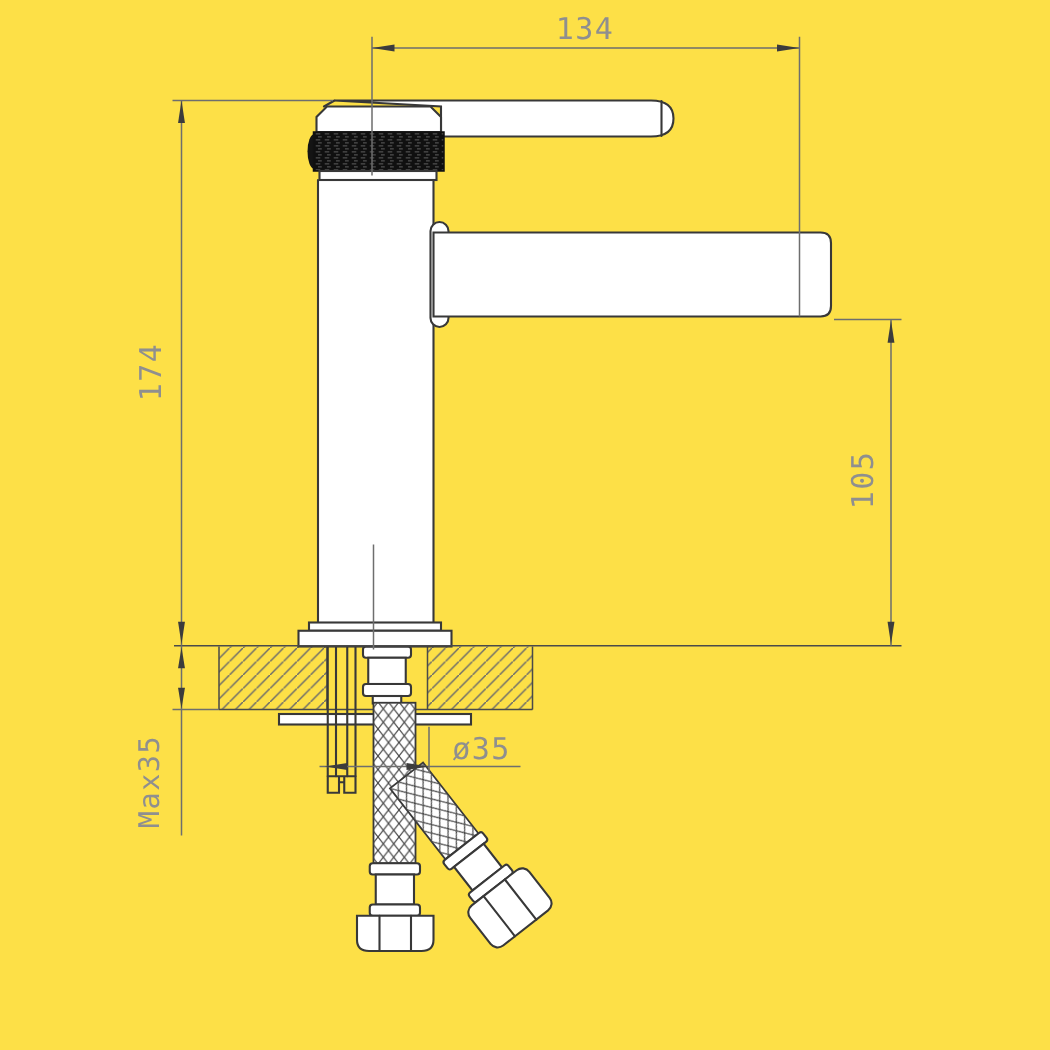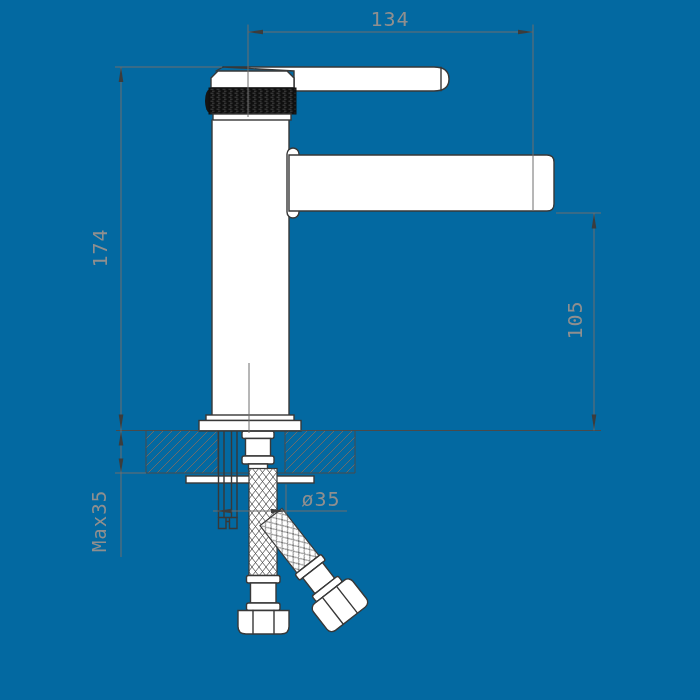--- a/index.html
+++ b/index.html
@@ -1,17 +1,17 @@
 <!DOCTYPE html>
 <html><head>
 <meta charset="utf-8">
 <style>
   html,body{margin:0;padding:0;background:#ffffff;}
   #canvas{
-    width:700px;height:700px;background:#0369a1;position:relative;overflow:hidden;
+    width:700px;height:700px;background:#fde047;position:relative;overflow:hidden;
     font-family:"DejaVu Sans Mono","Liberation Mono",monospace;
   }
   svg{display:block;}
   text{
     font-family:"DejaVu Sans Mono","Liberation Mono",monospace;
     fill:#8f8f8f;
     letter-spacing:1px;
   }
   .dim-line{stroke:#6e6e6e;stroke-width:1;fill:none;}
   .dim-arrow{fill:#3c3c3c;stroke:none;}

